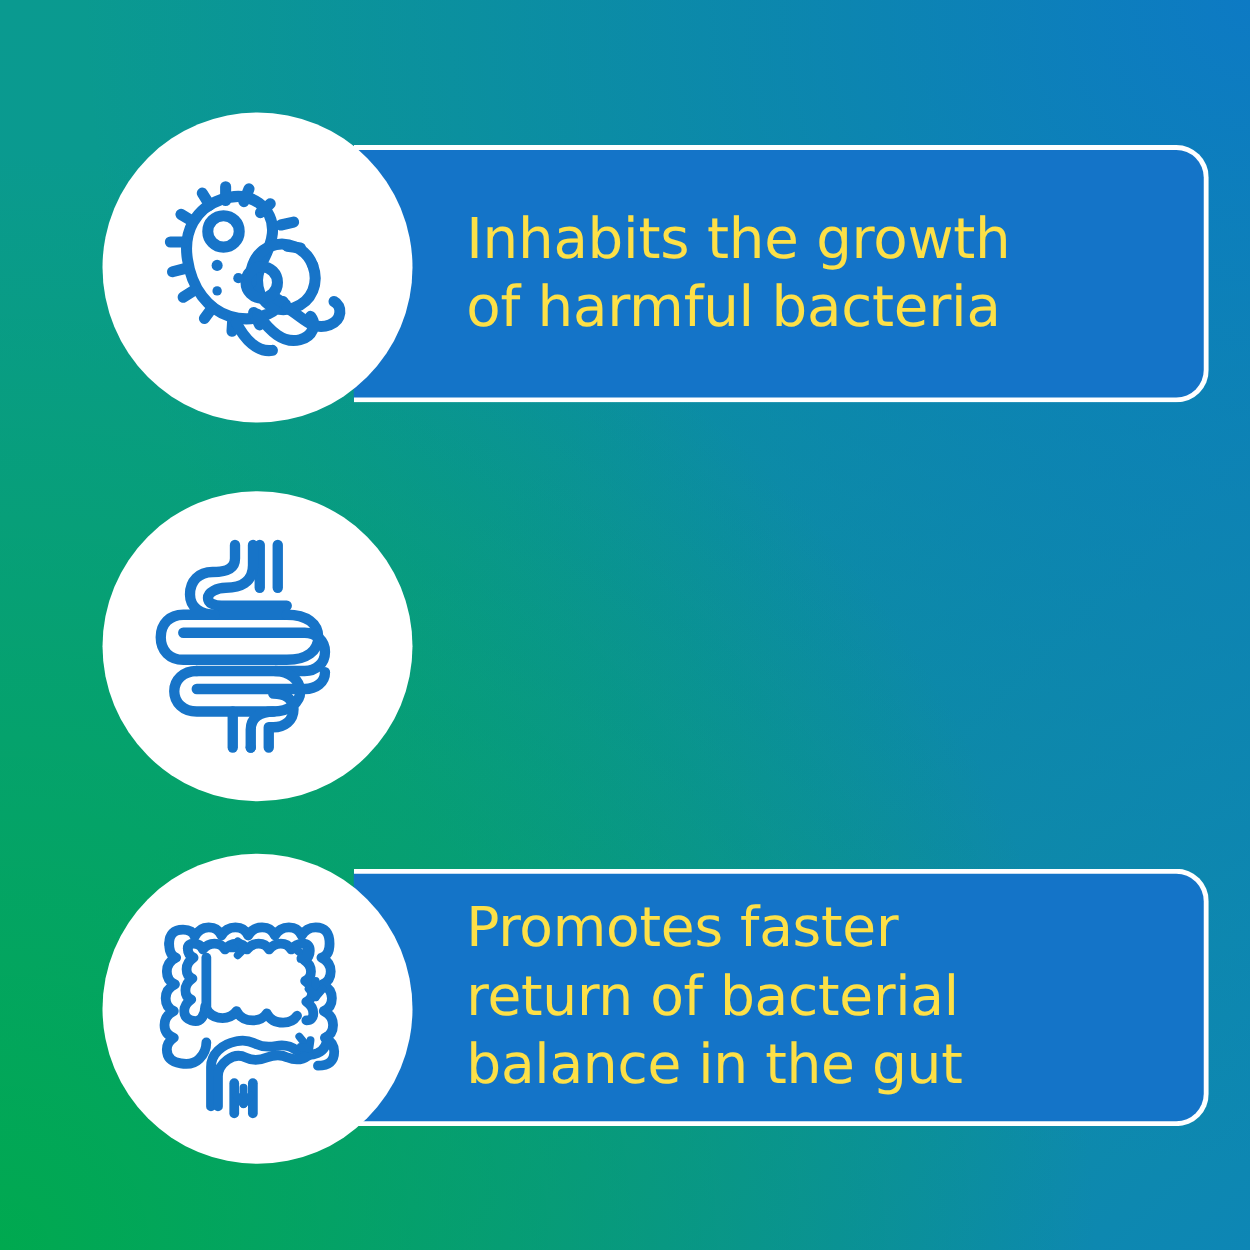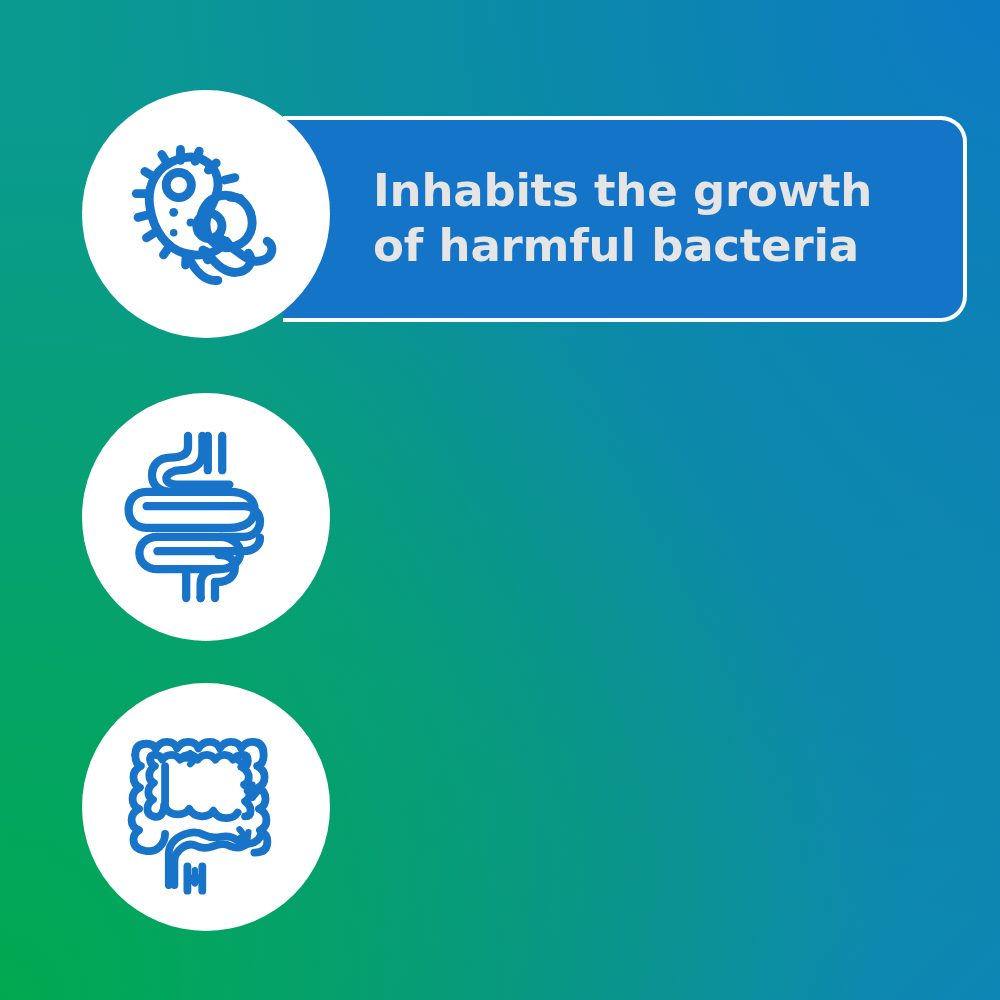--- a/index.html
+++ b/index.html
@@ -47,22 +47,22 @@
     border-top-right-radius: 26px;
     border-bottom-right-radius: 26px;
     display: flex;
     align-items: center;
   }
   .benefit-row[data-row="0"] .card { top: 26px; height: 206px; }
   .benefit-row[data-row="1"] .card { top: 22px; height: 206px; }
   .benefit-row[data-row="2"] .card { top: 12px; height: 206px; }
 
   .card-text {
-    color: #e5e5e5;
-    font-weight: bold;
+    color: #fde047;
+    font-weight: normal;
     font-size: 45px;
     line-height: 1.22;
     letter-spacing: -0.2px;
     padding-left: 90px;
     padding-right: 24px;
     white-space: pre-line;
     text-rendering: optimizeLegibility;
   }
   .benefit-row[data-row="2"] .card-text {
     font-size: 44px;
@@ -170,20 +170,25 @@
           <path d="M57 71 C63 71 66 74 66 78 C66 83 62 86 57 86 h-2 v9"></path>
           <path d="M39 79 v16"></path>
           <path d="M47 95 v0"></path>
         </svg>
       </span>
     </div>
   </div>
 
   <div class="benefit-row" data-row="2">
 
+    <div class="card">
+      <div class="card-text">Promotes faster
+return of bacterial
+balance in the gut</div>
+    </div>
 
     <div class="icon-circle">
       <span>
         <svg width="186" height="186" viewBox="0 0 100 100" fill="none" stroke="#1774c8" stroke-width="4.2" stroke-linecap="round" stroke-linejoin="round">
 
           <path d="M12 22
                    q0 -6 6 -6 q4 0 5 3 q2 -4 6 -4 q4 0 5.5 3.5
                    q2 -3.5 6 -3.5 q4 0 5.5 3.5 q2 -3.5 6 -3.5
                    q4 0 5.5 3.5 q2 -3.5 6 -3.5 q4 0 5.5 3.5
                    q2 -3.5 6 -3.5 q6 0 6 7

